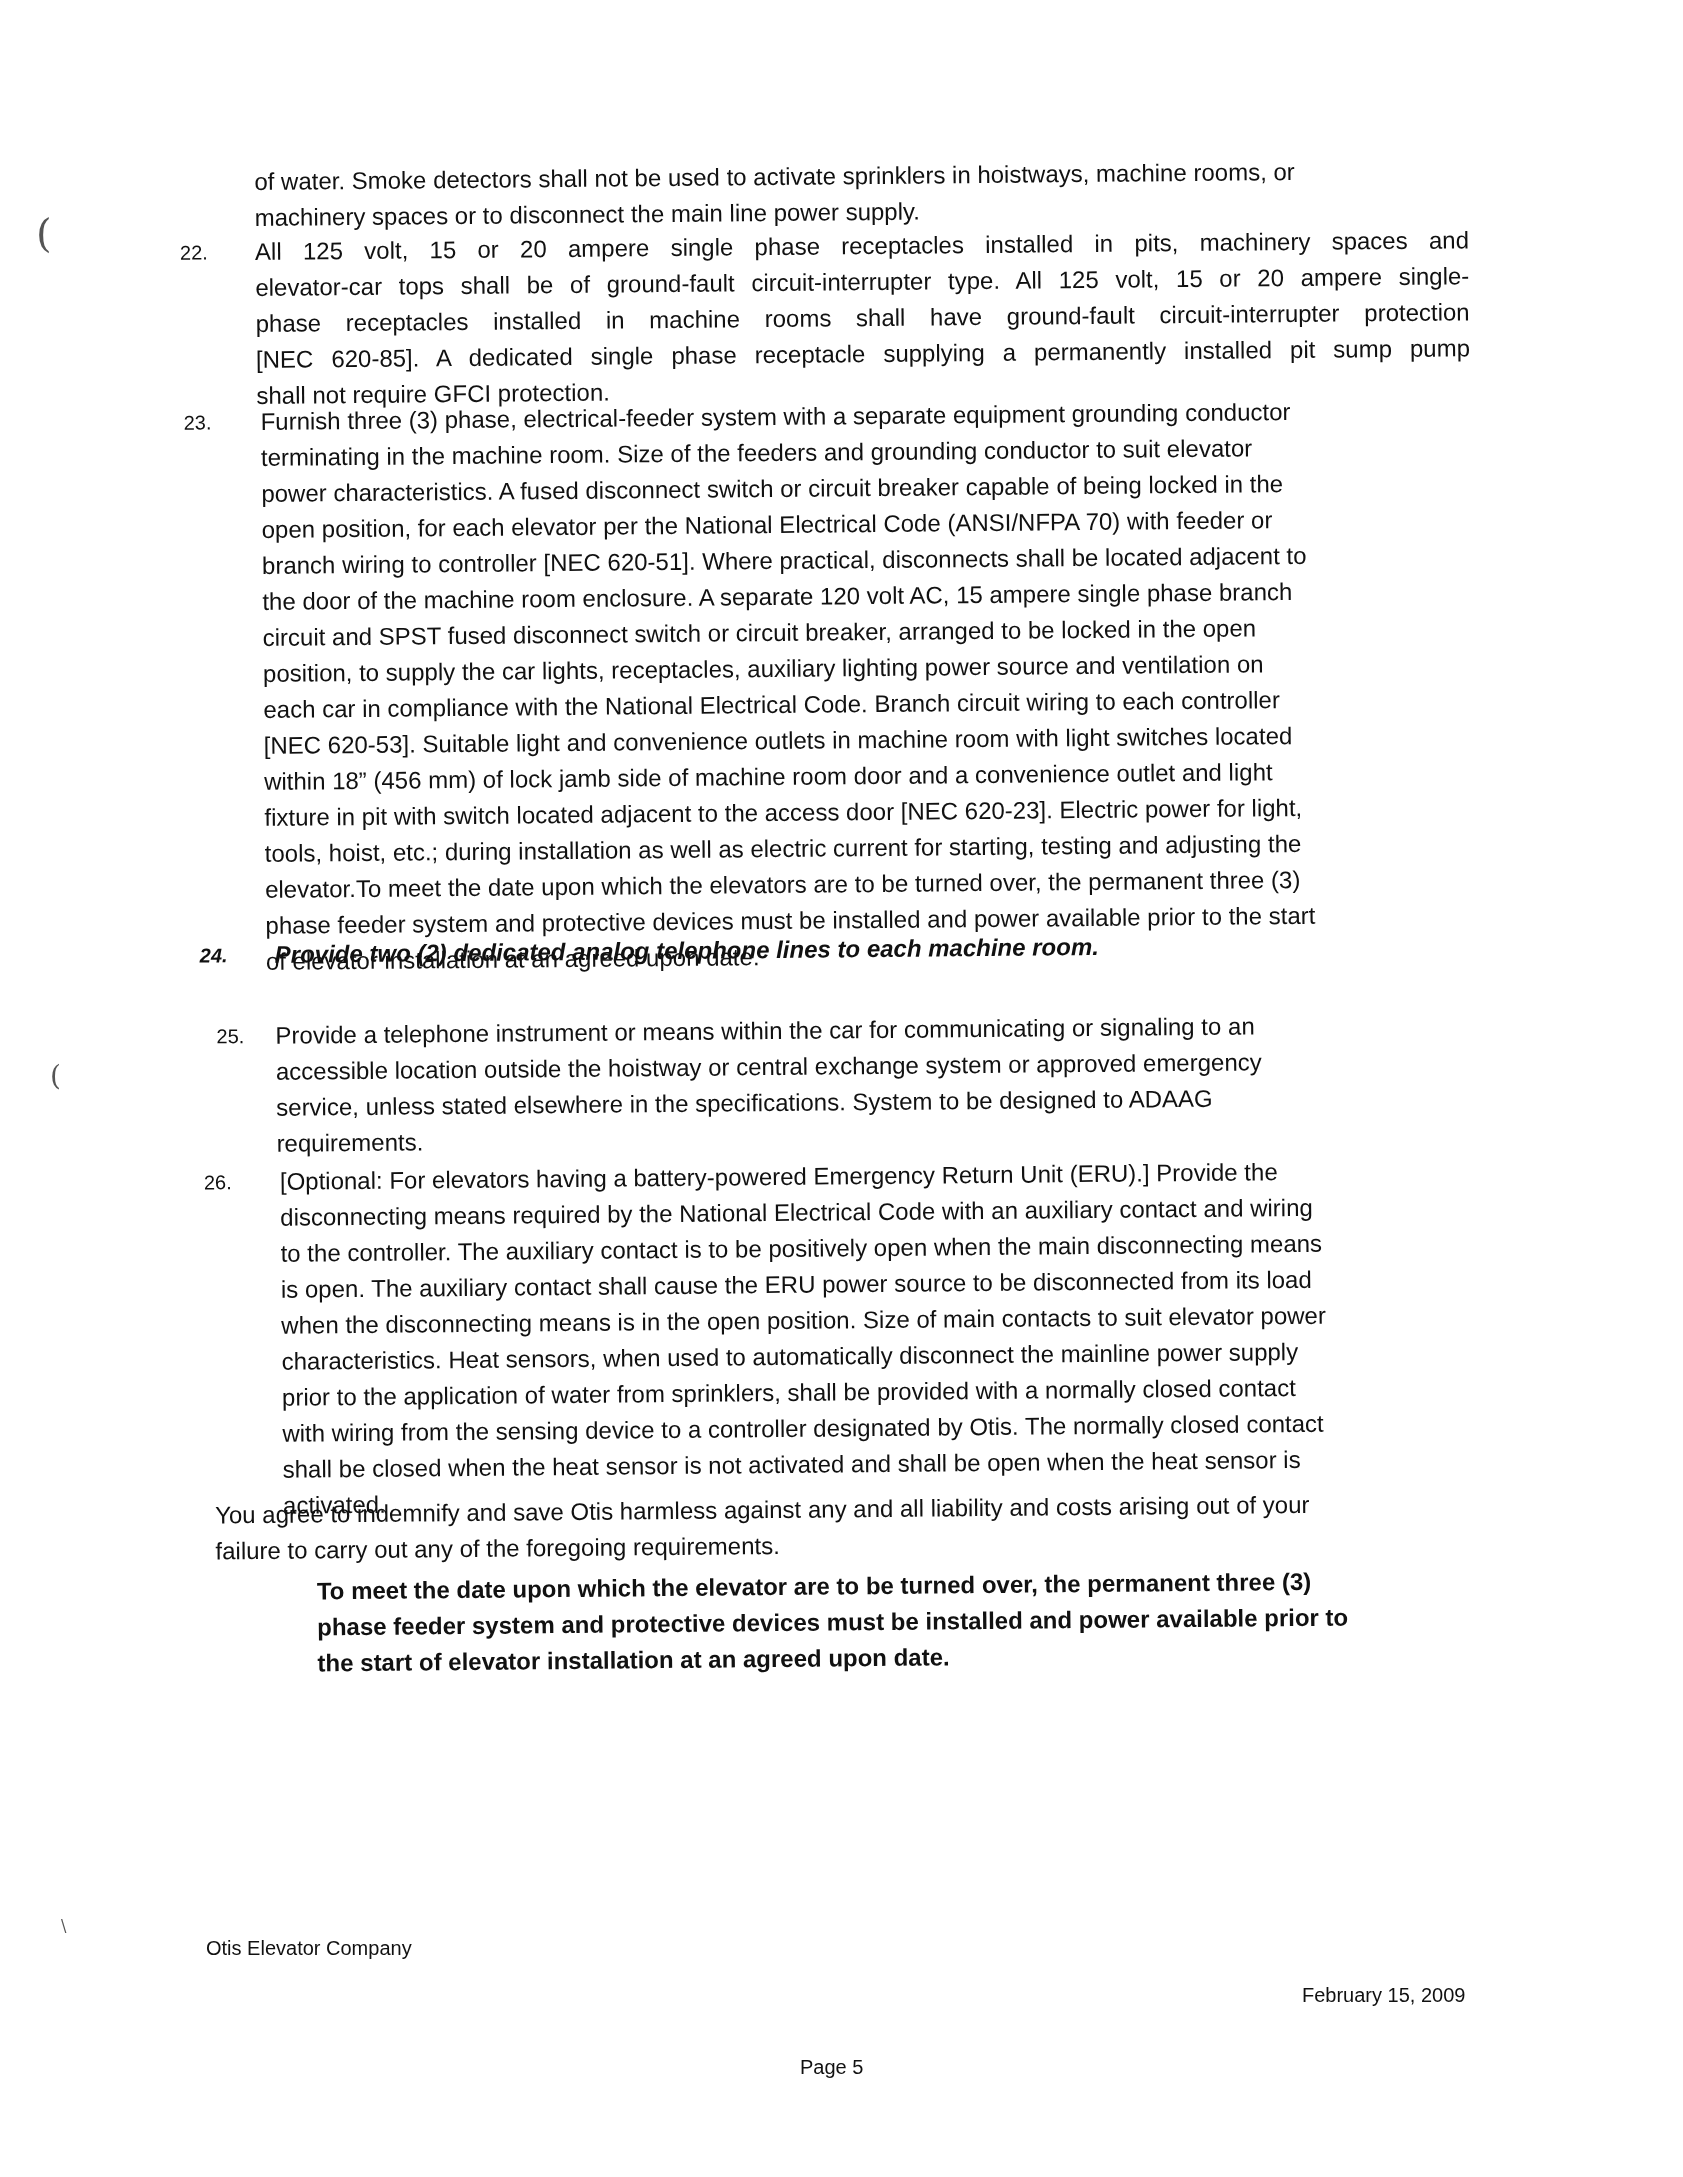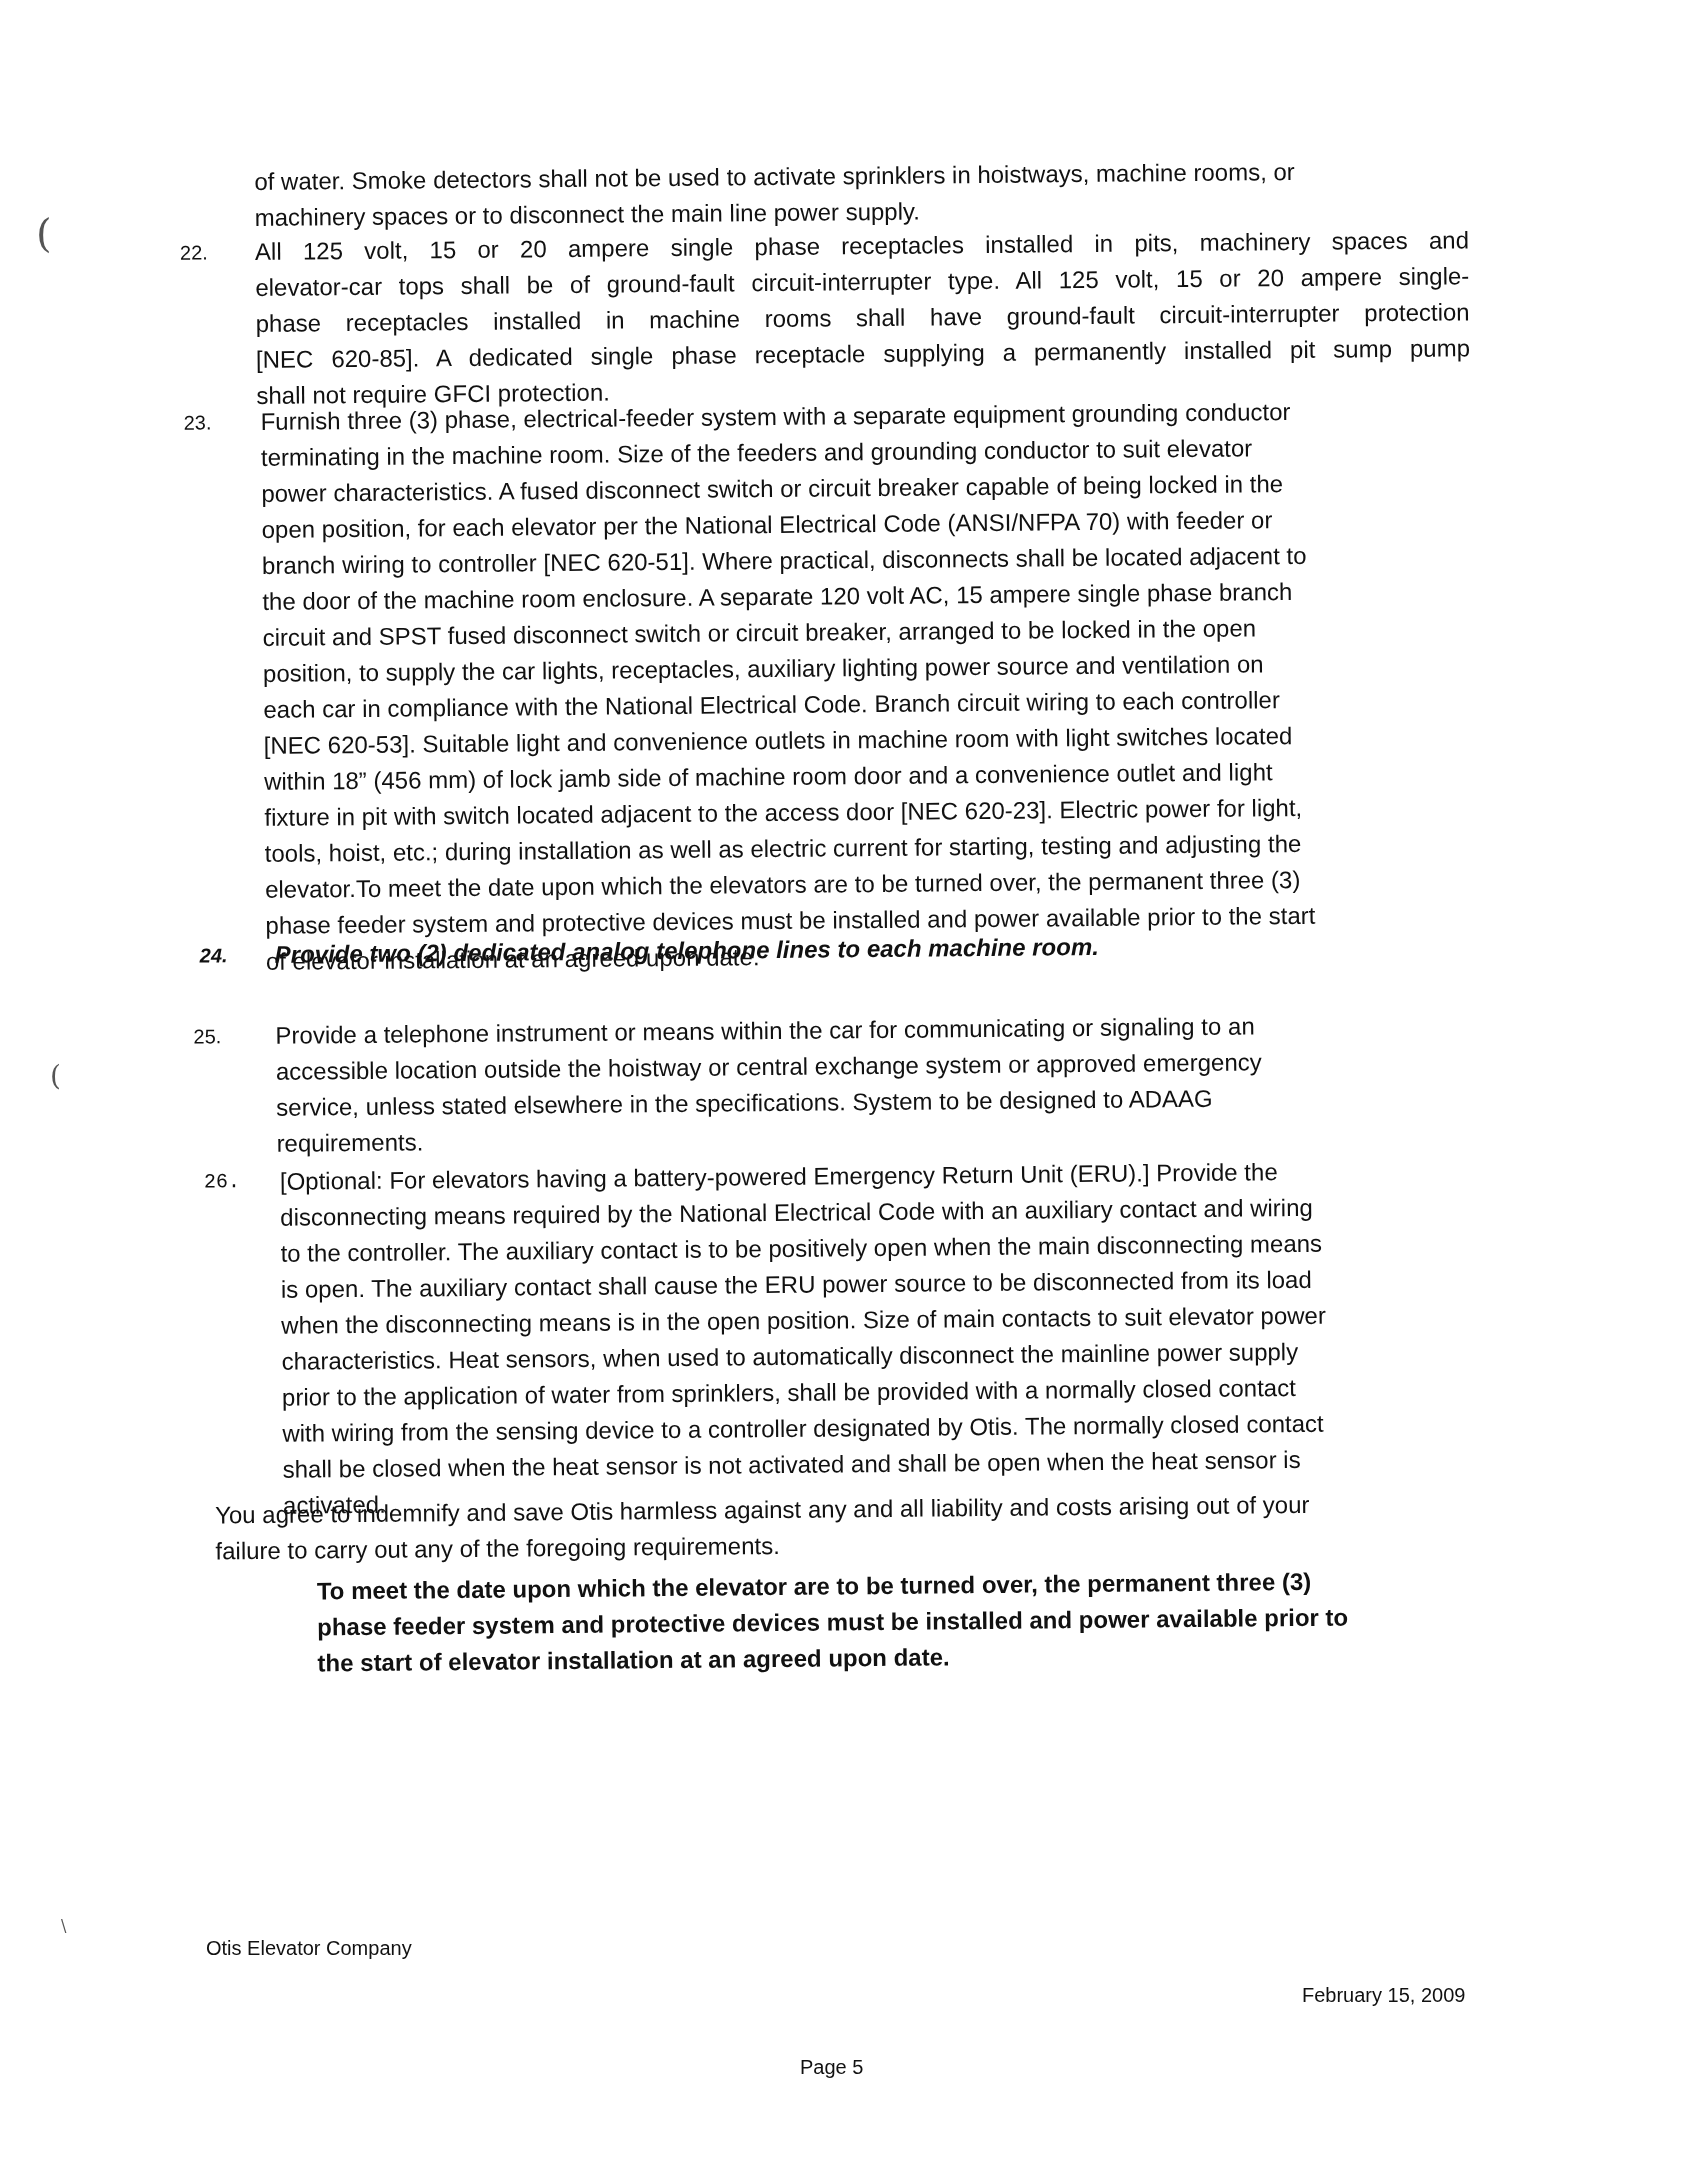--- a/index.html
+++ b/index.html
@@ -69,31 +69,31 @@
     </div>
 
     <div class="item bi" style="top:937px;">
       <span class="num" style="left:192px;text-align:right;">24.</span>
       <div class="lines" style="left:267px;width:1188px;">
         <span class="line">Provide two (2) dedicated analog telephone lines to each machine room.</span>
       </div>
     </div>
 
     <div class="item" style="top:1018px;">
-      <span class="num" style="left:185px;text-align:center;">25.</span>
+      <span class="num" style="left:208px;text-align:center;">25.</span>
       <div class="lines" style="left:267px;width:1188px;">
         <span class="line">Provide a telephone instrument or means within the car for communicating or signaling to an</span>
         <span class="line">accessible location outside the hoistway or central exchange system or approved emergency</span>
         <span class="line">service, unless stated elsewhere in the specifications. System to be designed to ADAAG</span>
         <span class="line">requirements.</span>
       </div>
     </div>
 
     <div class="item" style="top:1164px;">
-      <span class="num" style="left:194px;font-family:Liberation Mono, monospace;">26.</span>
+      <span class="num" style="left:194px;">26.</span>
       <div class="lines" style="left:270px;width:1203px;">
         <span class="line">[Optional: For elevators having a battery-powered Emergency Return Unit (ERU).] Provide the</span>
         <span class="line">disconnecting means required by the National Electrical Code with an auxiliary contact and wiring</span>
         <span class="line">to the controller. The auxiliary contact is to be positively open when the main disconnecting means</span>
         <span class="line">is open. The auxiliary contact shall cause the ERU power source to be disconnected from its load</span>
         <span class="line">when the disconnecting means is in the open position. Size of main contacts to suit elevator power</span>
         <span class="line">characteristics. Heat sensors, when used to automatically disconnect the mainline power supply</span>
         <span class="line">prior to the application of water from sprinklers, shall be provided with a normally closed contact</span>
         <span class="line">with wiring from the sensing device to a controller designated by Otis. The normally closed contact</span>
         <span class="line">shall be closed when the heat sensor is not activated and shall be open when the heat sensor is</span>

